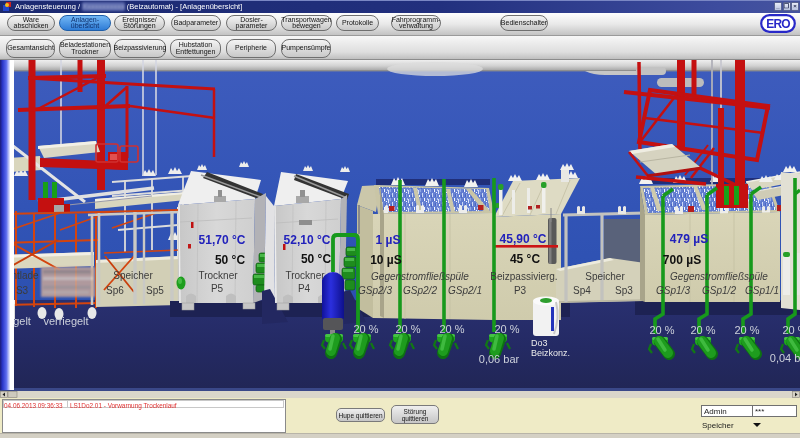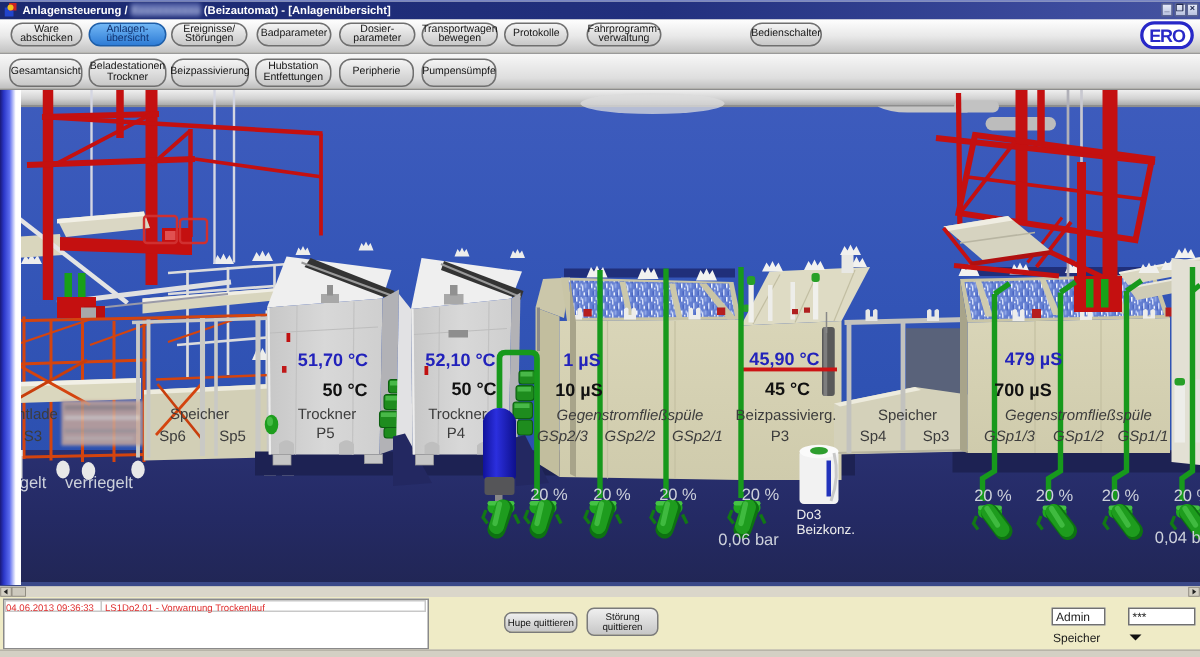--- a/index.html
+++ b/index.html
@@ -1,17 +1,17 @@
 <!DOCTYPE html>
 <html><head><meta charset="utf-8"><style>
 html,body{margin:0;padding:0}
 body{width:800px;height:438px;position:relative;font-family:"Liberation Sans",sans-serif;overflow:hidden;background:#ECE9D8}
 .abs{position:absolute}
 #titlebar{left:0;top:0;width:800px;height:13px;background:linear-gradient(90deg,#1B2970 0%,#22307E 55%,#3D4C9E 90%,#46549F 100%);border-top:1px solid #7A87C4;box-sizing:border-box}
-#title-text{left:15px;top:2px;font-size:7.5px;font-weight:bold;color:#fff;white-space:nowrap}
+#title-text{left:15px;top:2px;font-size:7.5px;font-weight:normal;color:#fff;white-space:nowrap}
 .tbtn{top:2px;width:8px;height:9px;background:linear-gradient(#E8ECF8,#B8C2E0);border:1px solid #5A6490;border-radius:1px;box-sizing:border-box;font-size:6px;line-height:6px;text-align:center;color:#202850;font-weight:bold}
 #row1{left:0;top:13px;width:800px;height:23px;background:linear-gradient(#FEFEFE 0%,#E9E9E9 50%,#C3C3C3 100%);border-bottom:1px solid #9A9A9A;box-sizing:border-box}
 #row2{left:0;top:36px;width:800px;height:24px;background:linear-gradient(#F7F7F7 0%,#DEDEDE 70%,#BFBFBF 100%);border-bottom:1px solid #8C8C8C;box-sizing:border-box}
 .btn{display:flex;align-items:center;justify-content:center;text-align:center;font-size:7px;line-height:6.5px;color:#141414;background:linear-gradient(#F4F4F4,#C8C8C8);border:1px solid #6F6F6F;border-radius:8px;box-sizing:border-box}
 .btn.sel{background:linear-gradient(#72B7F5,#2E7CD6);border-color:#1E5EA8;color:#10316E}
 #hscroll{left:0;top:391px;width:800px;height:7px;background:#D8D4C8}
 #status{left:0;top:398px;width:800px;height:40px;background:#EFEBC6}
 #msgbox{left:2px;top:399px;width:284px;height:34px;background:#fff;border:1px solid #8A8A8A;box-sizing:border-box}
 #graybottom{left:0;top:433px;width:800px;height:5px;background:#D4D0C4;border-top:1px solid #B8B4A8;box-sizing:border-box}
 .sbtn{display:flex;align-items:center;justify-content:center;text-align:center;font-size:6.5px;line-height:7px;color:#141414;background:linear-gradient(#EFEFEF,#C6C6C6);border:1px solid #7A7A7A;border-radius:5px;box-sizing:border-box}
@@ -620,17 +620,17 @@
 </svg>
 
 <div class="abs" id="status"></div>
 <div class="abs" id="msgbox"></div>
 <div class="abs" style="left:3px;top:400px;width:281px;height:8px;border:1px solid #C8C8C8;box-sizing:border-box"></div>
 <div class="abs" style="left:67px;top:400px;width:1px;height:8px;background:#C8C8C8"></div>
 <div class="abs" style="left:4px;top:402px;font-size:6.4px;color:#E03030;white-space:nowrap">04.06.2013 09:36:33</div>
 <div class="abs" style="left:70px;top:402px;font-size:6.4px;color:#E03030;white-space:nowrap">LS1Do2.01 -  Vorwarnung Trockenlauf</div>
 <div class="abs sbtn" style="left:336px;top:408px;width:49px;height:14px;white-space:nowrap">Hupe quittieren</div>
 <div class="abs sbtn" style="left:391px;top:405px;width:48px;height:19px">Störung<br>quittieren</div>
-<div class="abs inp" style="left:701px;top:405px;width:36px;height:12px">Admin</div>
+<div class="abs inp" style="left:701px;top:405px;width:52px;height:12px">Admin</div>
 <div class="abs inp" style="left:752px;top:405px;width:45px;height:12px">***</div>
 <div class="abs" style="left:702px;top:421px;font-size:8px;color:#1A1A1A">Speicher</div>
 <div class="abs" style="left:753px;top:423px;width:0;height:0;border-left:4.5px solid transparent;border-right:4.5px solid transparent;border-top:4.5px solid #111"></div>
 <div class="abs" id="graybottom"></div>
 
 </body></html>

